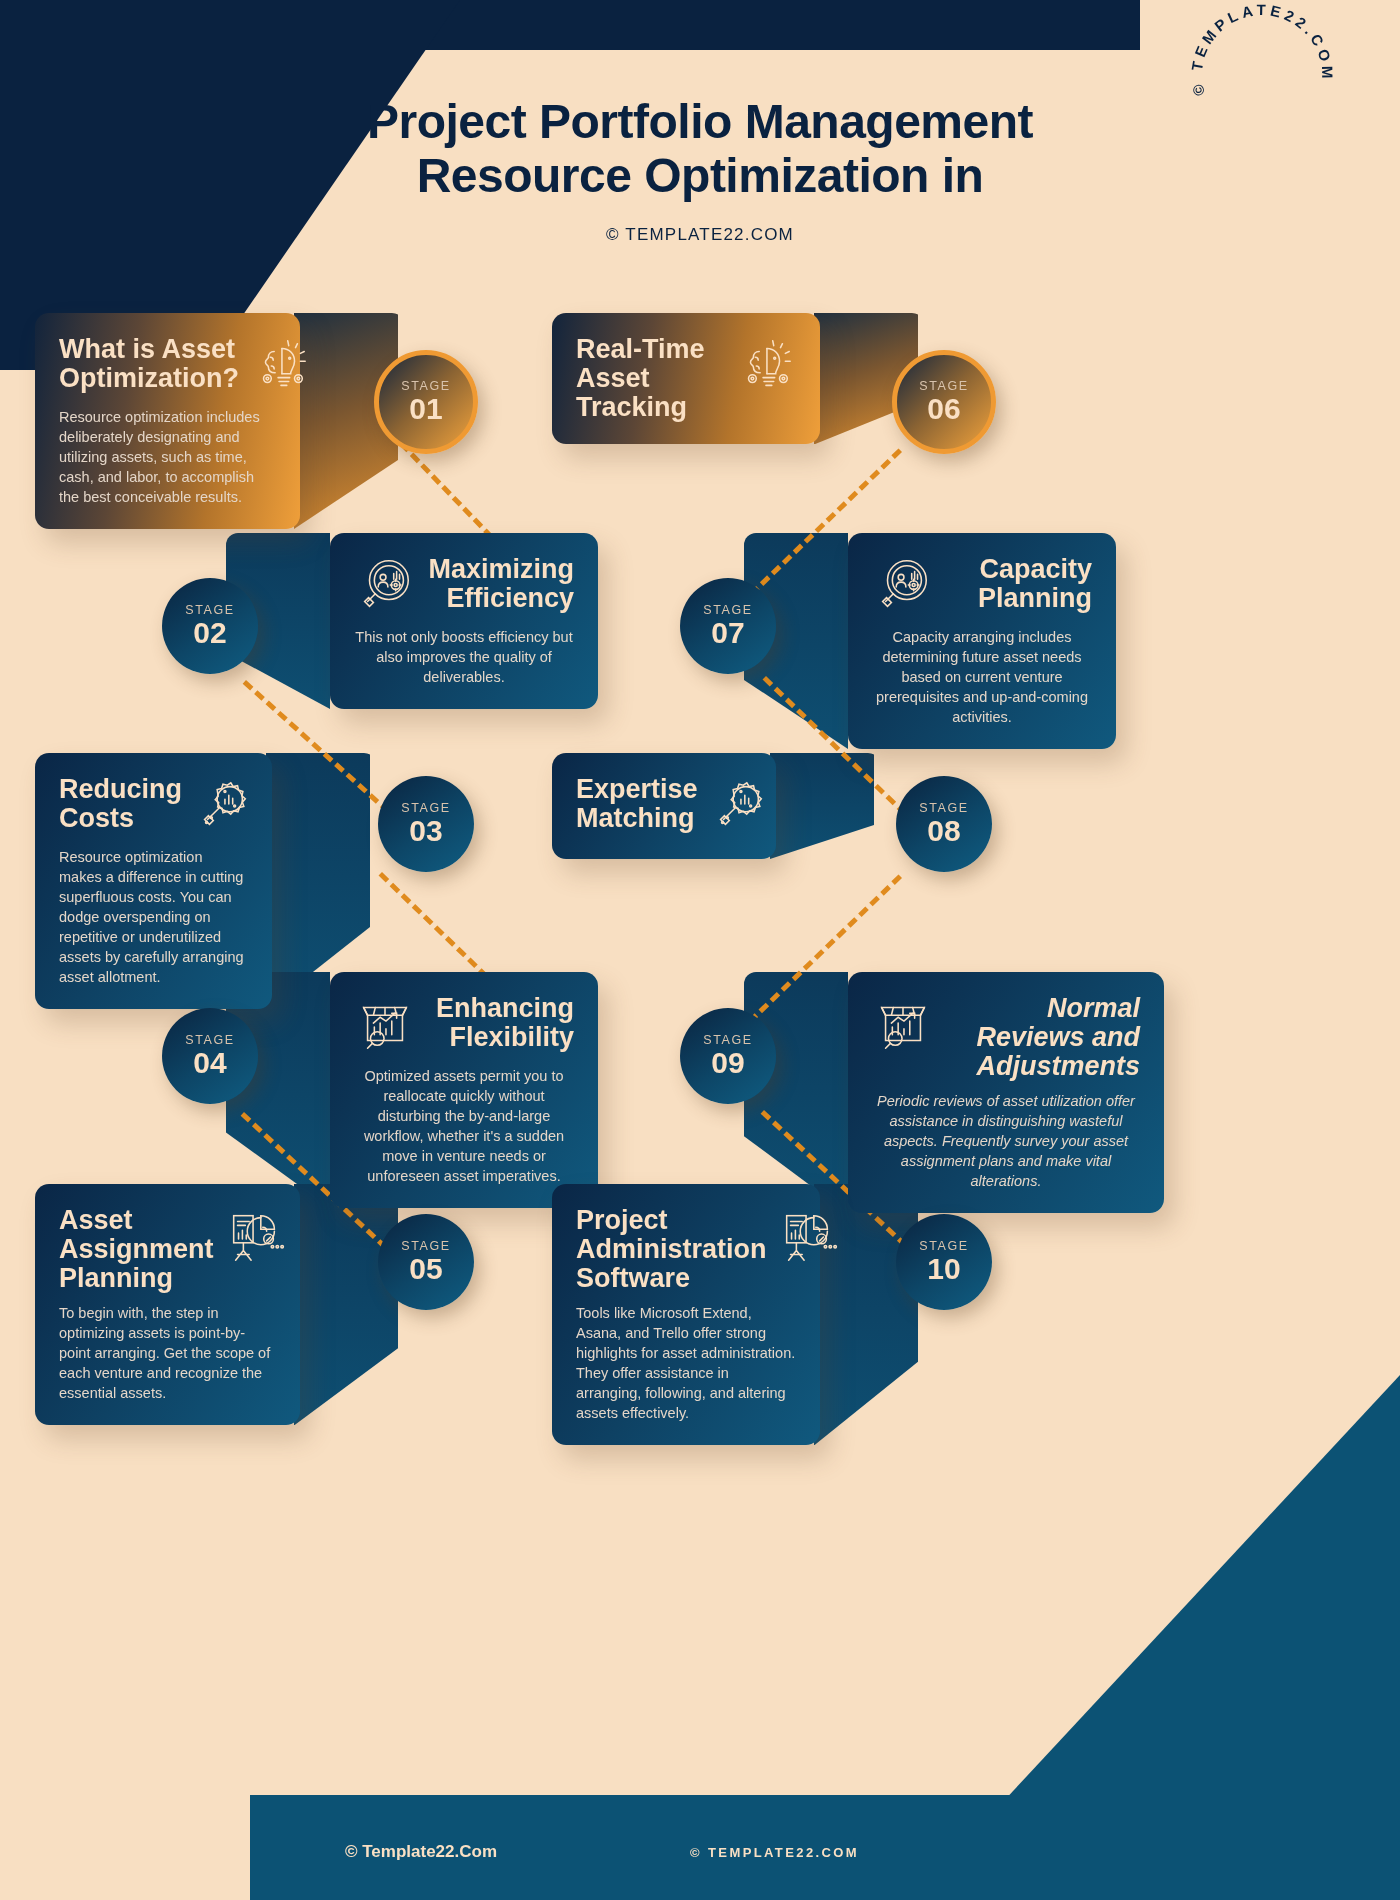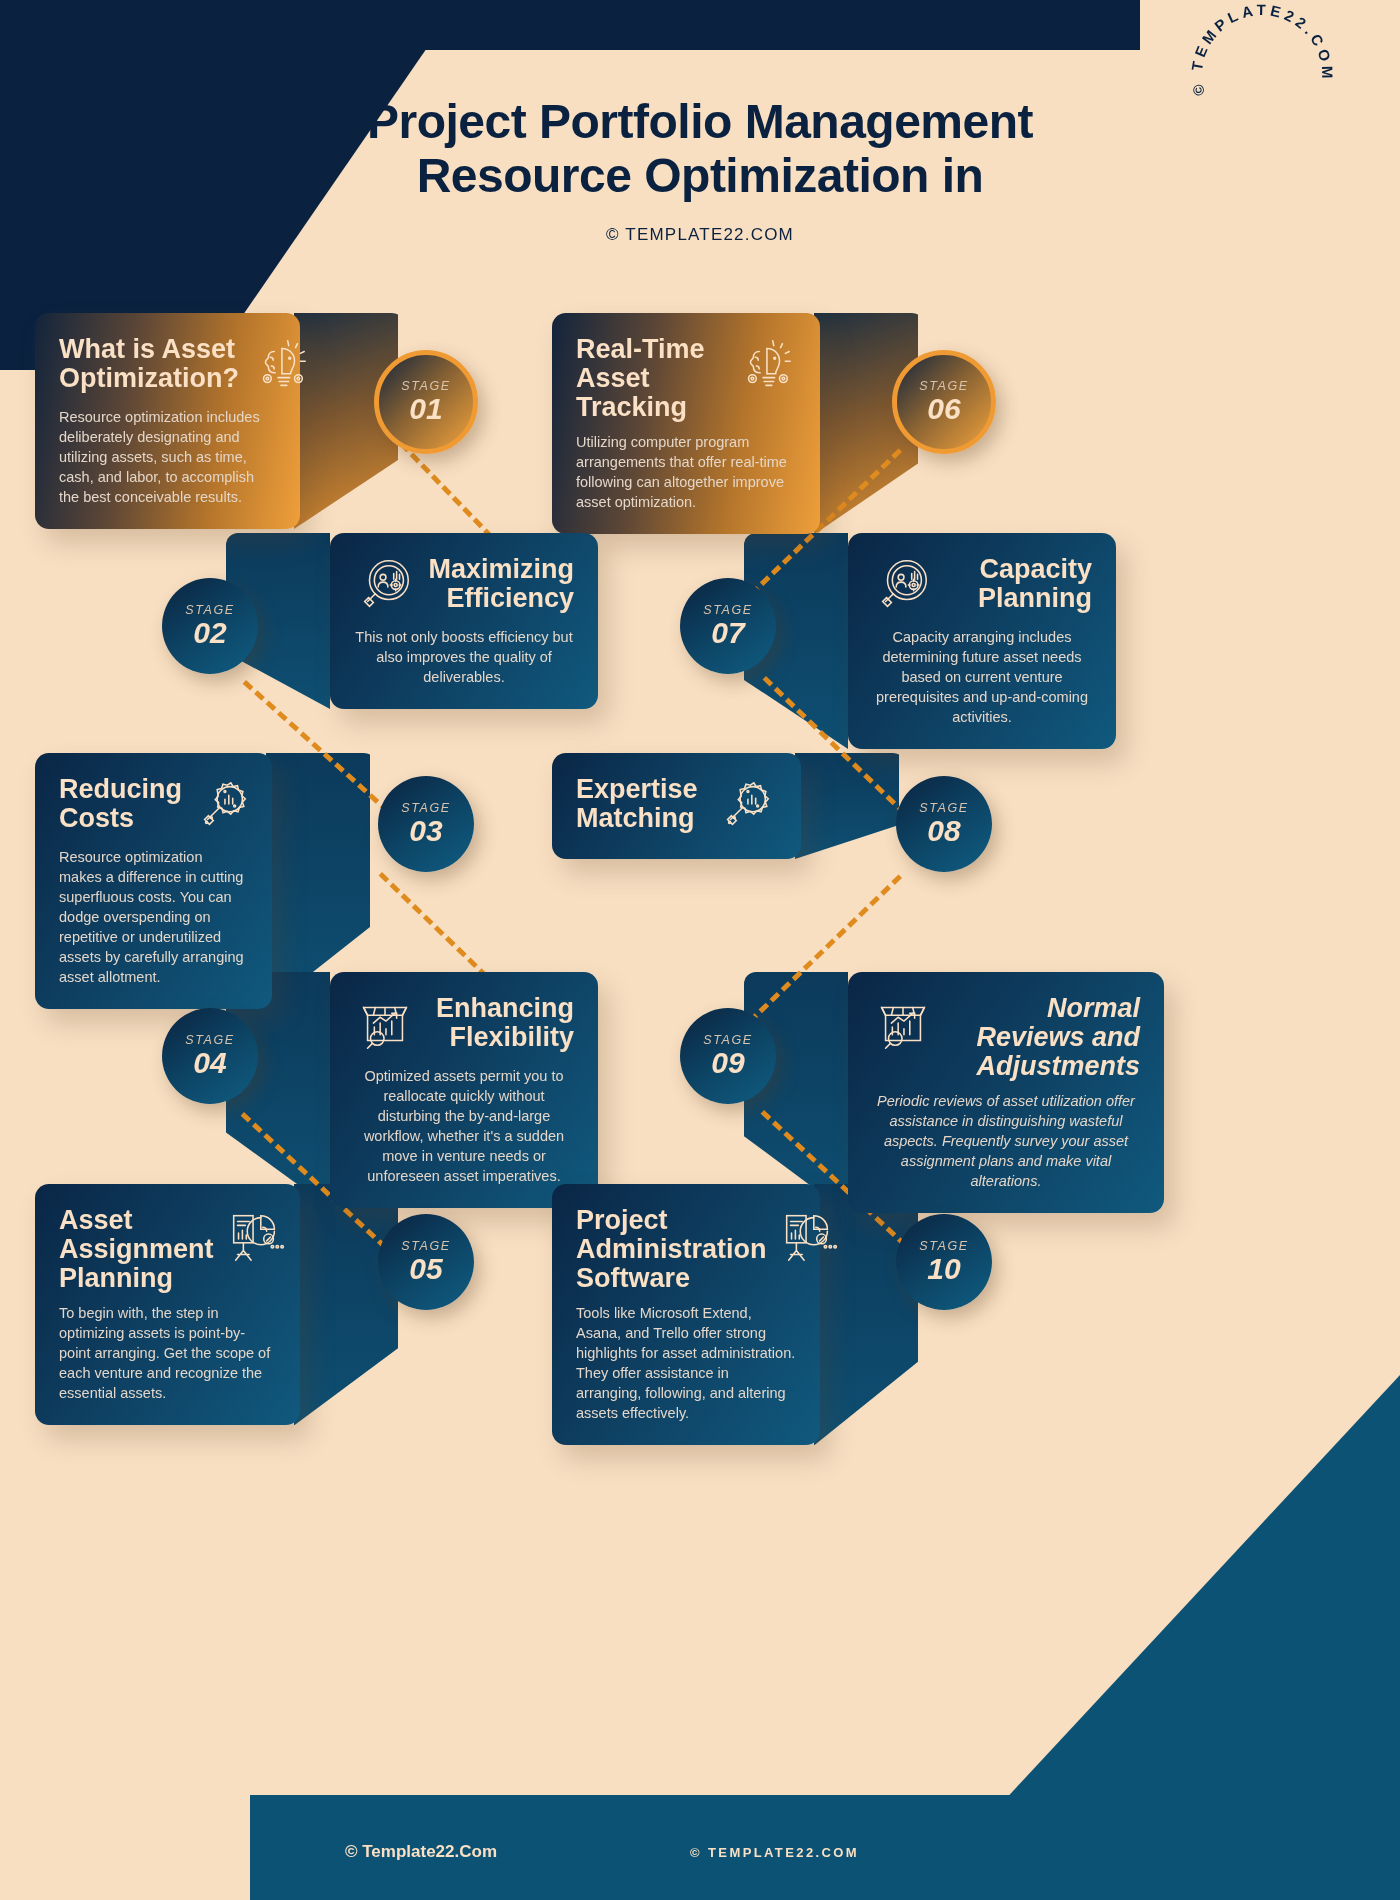--- a/index.html
+++ b/index.html
@@ -87,21 +87,20 @@
     color:#e4d6c8;
   }
   .icon-wrap { width:62px; height:62px; flex:0 0 62px; }
   .icon-wrap svg { width:100%; height:100%; display:block; }
   
   .stage {
     position:absolute; width:96px; height:96px; border-radius:50%;
     display:flex; flex-direction:column; align-items:center; justify-content:center;
     box-shadow:6px 8px 18px rgba(90,60,30,0.30);
     background:linear-gradient(145deg,#0a2440 0%,#0d4667 55%,#0f5d82 100%);
-    font-style:italic;
   }
   .stage.ringed {
     background:linear-gradient(135deg,#14253c 0%,#8a6333 48%,#f0a23c 100%);
     border:5px solid #ef9a33;
     width:104px; height:104px;
   }
   .stage .lbl { font-size:12.5px; letter-spacing:1.6px; color:#d9c3ac; }
   .stage .num { font-size:30px; font-weight:bold; color:#fae0c4; line-height:1.05; }
   
   .dash { position:absolute; border-top:5px dashed #e08b1e; transform-origin:0 0; z-index:0;}
@@ -189,21 +188,20 @@
         <path d="M30 44h12M31 48h10M33 52h6"></path>
         <path d="M40 6l1 5M50 9l-2 4M57 17l-4 2M58 27h-5"></path>
         <circle cx="19" cy="45" r="4"></circle>
           <circle cx="19" cy="45" r="1.4"></circle>
         <circle cx="51" cy="45" r="4"></circle>
           <circle cx="51" cy="45" r="1.4"></circle>
         <circle cx="42" cy="24" r="1"></circle>
       </svg>
     </span>
   </div>
-  <p class="card-body">Utilizing computer program arrangements that offer real-time following can altogether improve asset optimization.</p>
 </div>
 <div class="stage ringed" style="left:892px;top:350px;">
   <span class="lbl">STAGE</span>
   <span class="num">06</span>
 </div>
 
 <div class="stage" style="left:162px;top:578px;">
   <span class="lbl">STAGE</span>
   <span class="num">02</span>
 </div>
@@ -273,21 +271,21 @@
       </svg>
     </span>
   </div>
   <p class="card-body">Resource optimization makes a difference in cutting superfluous costs. You can dodge overspending on repetitive or underutilized assets by carefully arranging asset allotment.</p>
 </div>
 <div class="stage" style="left:378px;top:776px;">
   <span class="lbl">STAGE</span>
   <span class="num">03</span>
 </div>
 
-<div class="card navy" style="left:552px;top:753px;width:249px;">
+<div class="card navy" style="left:552px;top:753px;width:224px;">
   <div class="tail right"></div>
   <div class="card-head">
     <h3 class="card-title">Expertise Matching</h3>
     <span class="icon-wrap">
       <svg viewBox="0 0 64 64" fill="none" stroke="#fae0c4" stroke-width="1.6" stroke-linecap="round">
         <path d="M40 8l2.5 4 4.5-1 1 4.5 4.5 1.5-1 4.5 3.5 3-3 3.5 1.5 4.5-4.5 1-1.5 4.5-4.5-1-3 3.5-3.5-3-4.5 1.5-1-4.5-4.5-1.5 1-4.5-3.5-3 3-3.5L26 15l4.5-1L32 9.5l4.5 1z"></path>
         <circle cx="39" cy="25" r="13"></circle>
         <path d="M34 30v-5M38 30v-9M42 30v-6"></path>
         <path d="M28 34L16 46"></path>
           <path d="M17 42l5 5-4 4-5-5z"></path>

